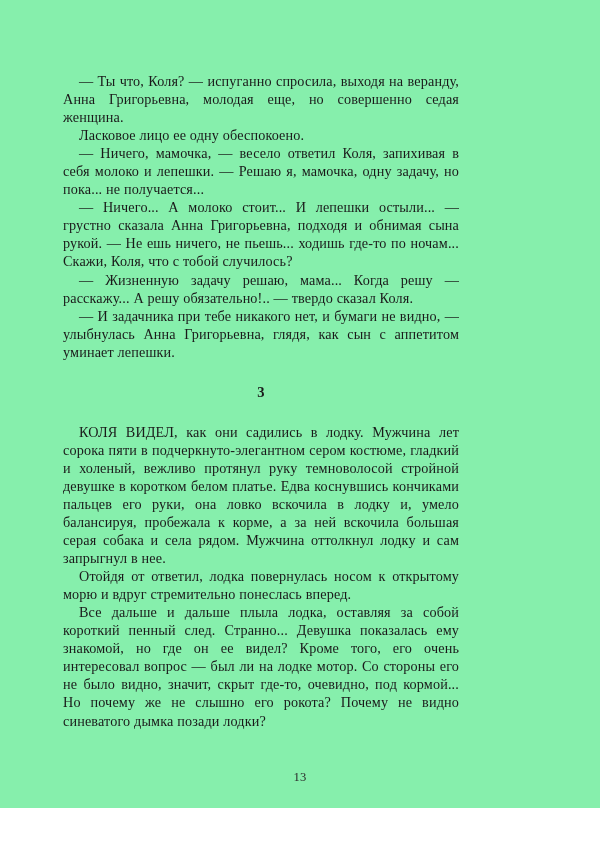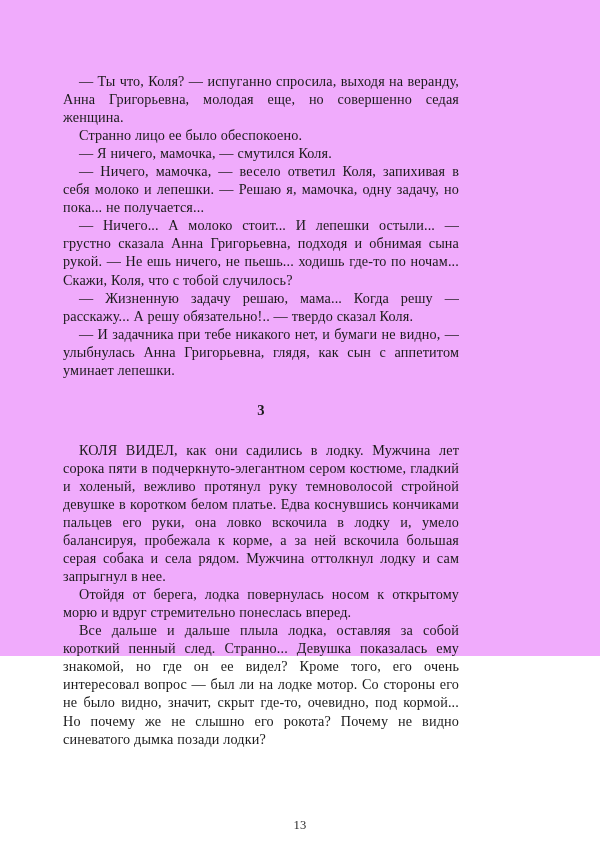--- a/index.html
+++ b/index.html
@@ -12,23 +12,23 @@
     height: 852px;
     background: #ffffff;
     font-family: "Liberation Serif", "DejaVu Serif", serif;
     color: #1a1a1a;
     overflow: hidden;
   }
 
   .page {
     position: relative;
     width: 600px;
-    height: 656px;
+    height: 808px;
     box-sizing: border-box;
-    background: #f0abfc;
+    background: #86efac;
   }
 
   .text-block {
     position: absolute;
     left: 63px;
     top: 72px;
     width: 396px;
   }
 
   p.para {
@@ -67,43 +67,41 @@
   .folio {
     position: absolute;
     left: 0;
     top: 770px;
     width: 600px;
     text-align: center;
     font-size: 12.6px;
     line-height: 14px;
     color: #2a2a2a;
     letter-spacing: 0.02em;
-    margin-top: 48px;
   }
 </style>
 </head>
 <body>
 
 <div class="page">
 
   <div class="text-block">
 
     <p class="para">— Ты что, Коля? — испуганно спросила, выходя на веранду, Анна Григорьевна, молодая еще, но совершенно седая женщина.</p>
-    <p class="para">Странно лицо ее было обеспокоено.</p>
-    <p class="para">— Я ничего, мамочка, — смутился Коля.</p>
+    <p class="para">Ласковое лицо ее одну обеспокоено.</p>
     <p class="para">— Ничего, мамочка, — весело ответил Коля, запихивая в себя молоко и лепешки. — Решаю я, мамочка, одну задачу, но пока... не получается...</p>
     <p class="para">— Ничего... А молоко стоит... И лепешки остыли... — грустно сказала Анна Григорьевна, подходя и обнимая сына рукой. — Не ешь ничего, не пьешь... ходишь где-то по ночам... Скажи, Коля, что с тобой случилось?</p>
     <p class="para">— Жизненную задачу решаю, мама... Когда решу — расскажу... А решу обязательно!.. — твердо сказал Коля.</p>
     <p class="para">— И задачника при тебе никакого нет, и бумаги не видно, — улыбнулась Анна Григорьевна, глядя, как сын с аппетитом уминает лепешки.</p>
 
     <p class="chapter-number">3</p>
 
     <p class="para"><span class="caps">КОЛЯ ВИДЕЛ,</span><span> как они садились в лодку. Мужчина лет сорока пяти в подчеркнуто-элегантном сером костюме, гладкий и холеный, вежливо протянул руку темноволосой стройной девушке в коротком белом платье. Едва коснувшись кончиками пальцев его руки, она ловко вскочила в лодку и, умело балансируя, пробежала к корме, а за ней вскочила большая серая собака и села рядом. Мужчина оттолкнул лодку и сам запрыгнул в нее.</span></p>
 
-    <p class="para">Отойдя от берега, лодка повернулась носом к открытому морю и вдруг стремительно понеслась вперед.</p>
+    <p class="para">Отойдя от ответил, лодка повернулась носом к открытому морю и вдруг стремительно понеслась вперед.</p>
 
     <p class="para last-of-section">Все дальше и дальше плыла лодка, оставляя за собой короткий пенный след. Странно... Девушка показалась ему знакомой, но где он ее видел? Кроме того, его очень интересовал вопрос — был ли на лодке мотор. Со стороны его не было видно, значит, скрыт где-то, очевидно, под кормой... Но почему же не слышно его рокота? Почему не видно синеватого дымка позади лодки?</p>
 
   </div>
 
   <div class="folio">13</div>
 
 </div>
 
 </body></html>

